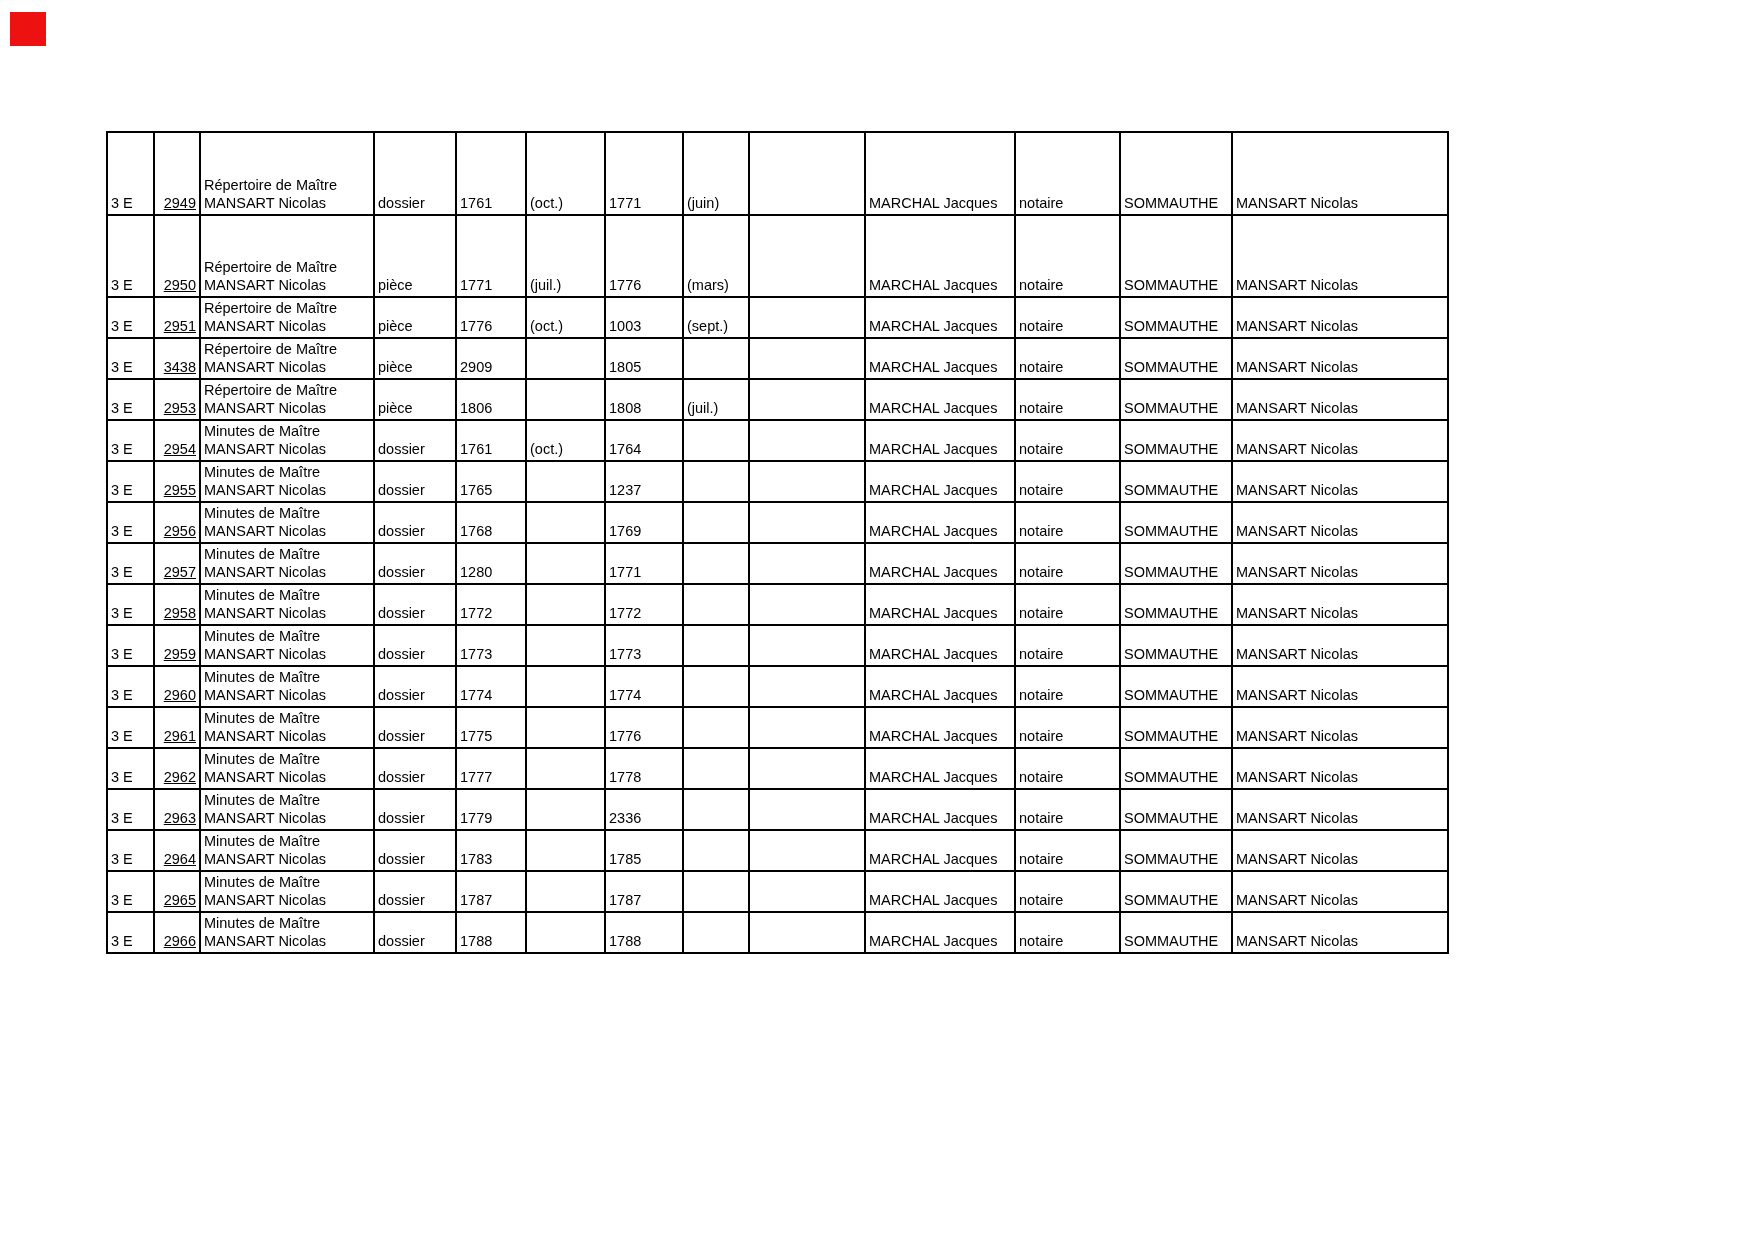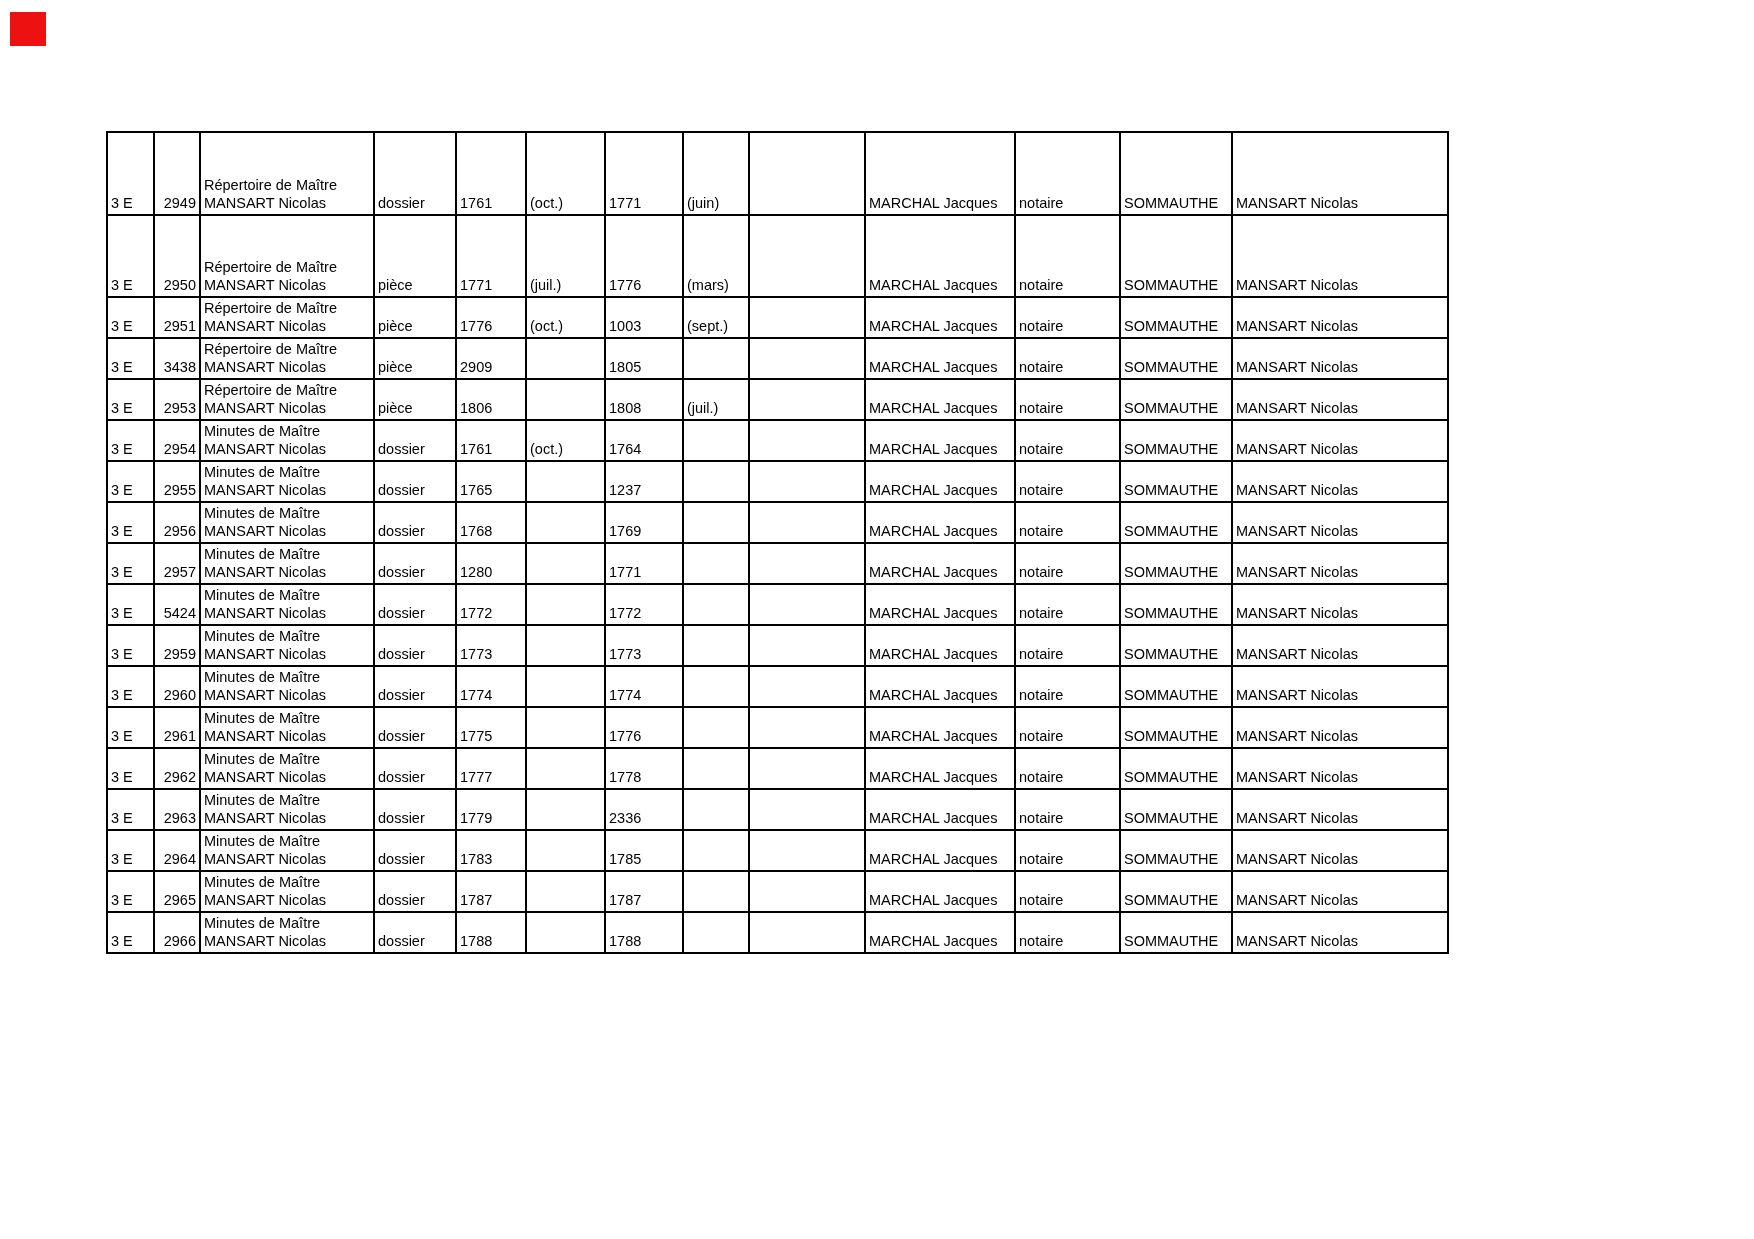--- a/index.html
+++ b/index.html
@@ -33,21 +33,21 @@
   }
   table.inventory td {
     border: 2px solid #000000;
     vertical-align: bottom;
     font-size: 14.5px;
     line-height: 18px;
     padding: 1px 3px 2px 3px;
     overflow: hidden;
     white-space: nowrap;
   }
-  td.c-number { text-align: right; padding-right: 1px; }
+  td.c-number { text-align: right; padding-right: 1px; text-decoration: underline; }
   td.c-year   { padding-right: 5px; }
   td.c-series, td.c-desc, td.c-type, td.c-month, td.c-text { text-align: left; }
   tr.row-h1 { height: 83px; }
   tr.row-h2 { height: 82px; }
   tr.row-s  { height: 40.4px; }
 </style>
 </head>
 <body>
 
 <div class="page">
@@ -227,21 +227,21 @@
     <td class="c-year">1771</td>
     <td class="c-month"></td>
     <td class="c-blank"></td>
     <td class="c-text">MARCHAL Jacques</td>
     <td class="c-text">notaire</td>
     <td class="c-text">SOMMAUTHE</td>
     <td class="c-text">MANSART Nicolas</td>
   </tr>
         <tr class="row-s">
     <td class="c-series">3 E</td>
-    <td class="c-number">5424</td>
+    <td class="c-number">2958</td>
     <td class="c-desc">
       <div>Minutes de Maître</div>
       <div>MANSART Nicolas</div>
     </td>
     <td class="c-type">dossier</td>
     <td class="c-year">1772</td>
     <td class="c-month"></td>
     <td class="c-year">1772</td>
     <td class="c-month"></td>
     <td class="c-blank"></td>

